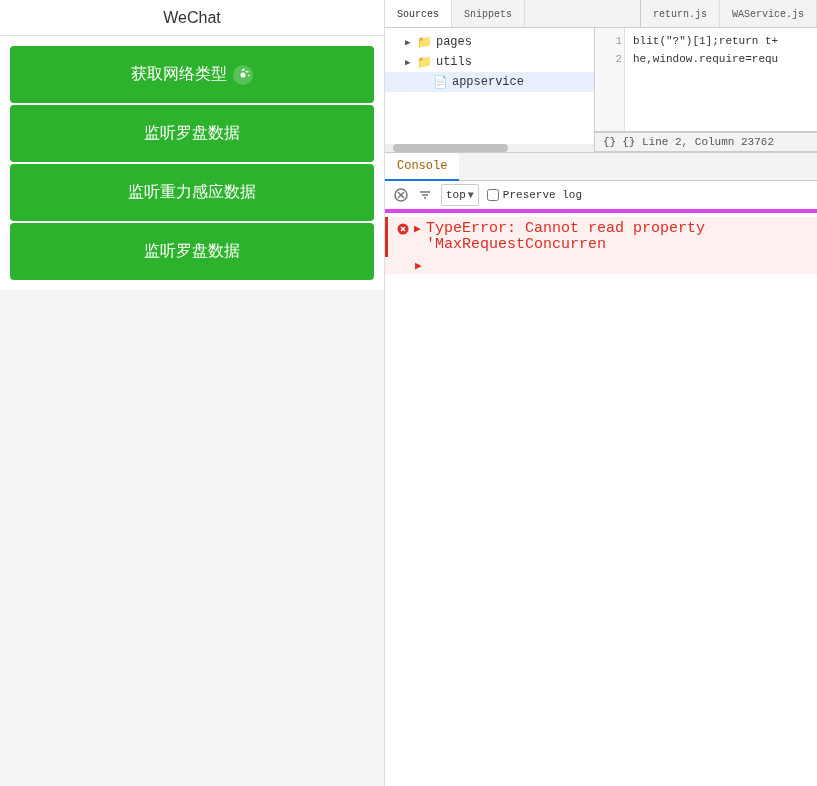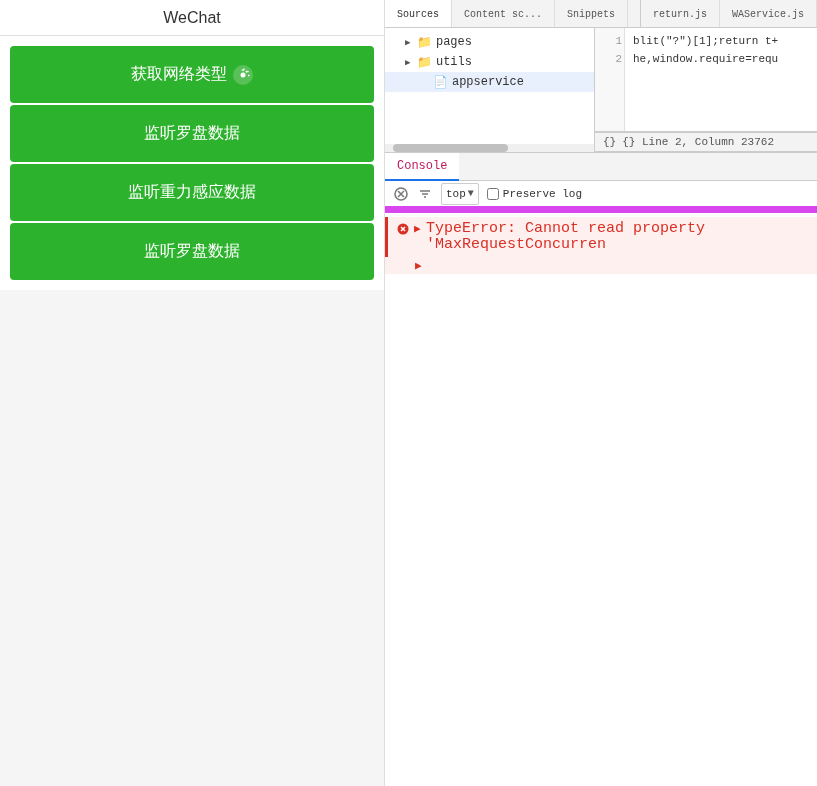--- a/index.html
+++ b/index.html
@@ -227,29 +227,29 @@
       display: flex;
       align-items: center;
       font-size: 12px;
       cursor: pointer;
       color: #555;
     }
 
     .console-tab.active {
       background: #fff;
       border-bottom: 2px solid #1a73e8;
-      color: #be185d;
+      color: #a16207;
     }
 
     
     .console-toolbar {
       display: flex;
       align-items: center;
       padding: 4px 8px;
-      border-bottom: 7px solid #d946ef;
+      border-bottom: 4px solid #d946ef;
       background: #fff;
       height: 32px;
       gap: 8px;
     }
 
     .console-clear-btn {
       width: 16px;
       height: 16px;
       display: flex;
       align-items: center;
@@ -409,23 +409,20 @@
         <span>监听罗盘数据</span>
       </button>
     </div>
   </div>
 
   <div class="right-panel">
 
     <div class="devtools-tabs">
       <div class="devtools-tab active">
         <span>Sources</span>
-      </div>
-      <div class="devtools-tab">
-        <span>Content sc...</span>
       </div>
       <div class="devtools-tab">
         <span>Snippets</span>
       </div>
       <div style="flex:1; border-right:1px solid #ccc;"></div>
 
       <div class="devtools-tab">
         <span>return.js</span>
       </div>
       <div class="devtools-tab">

